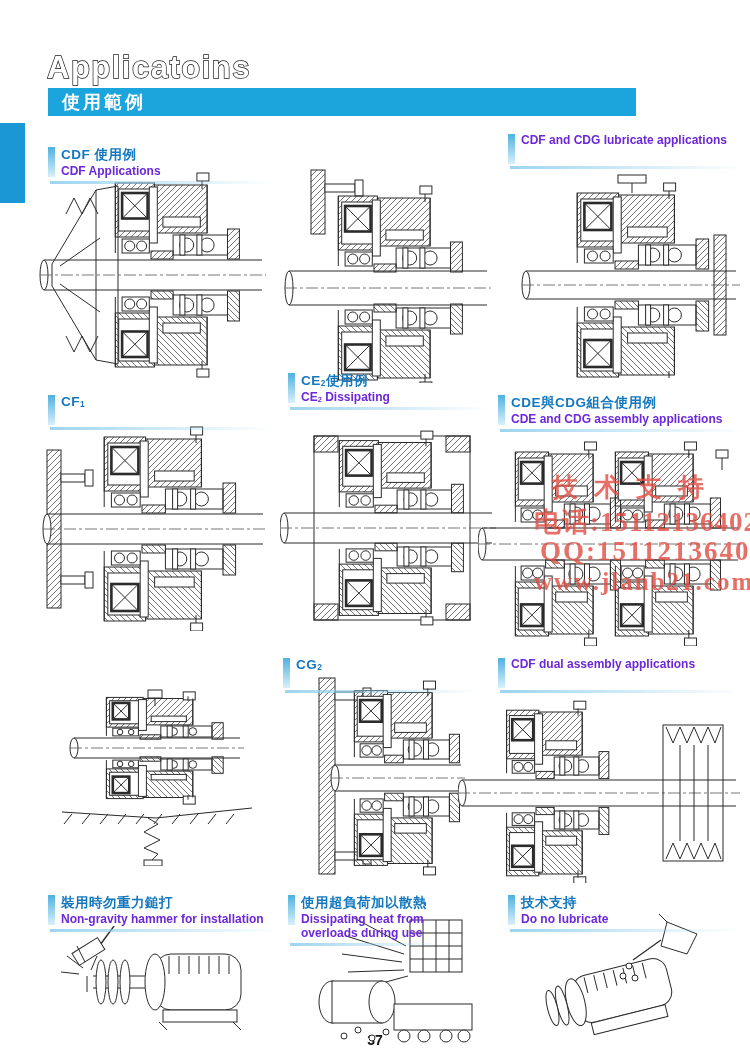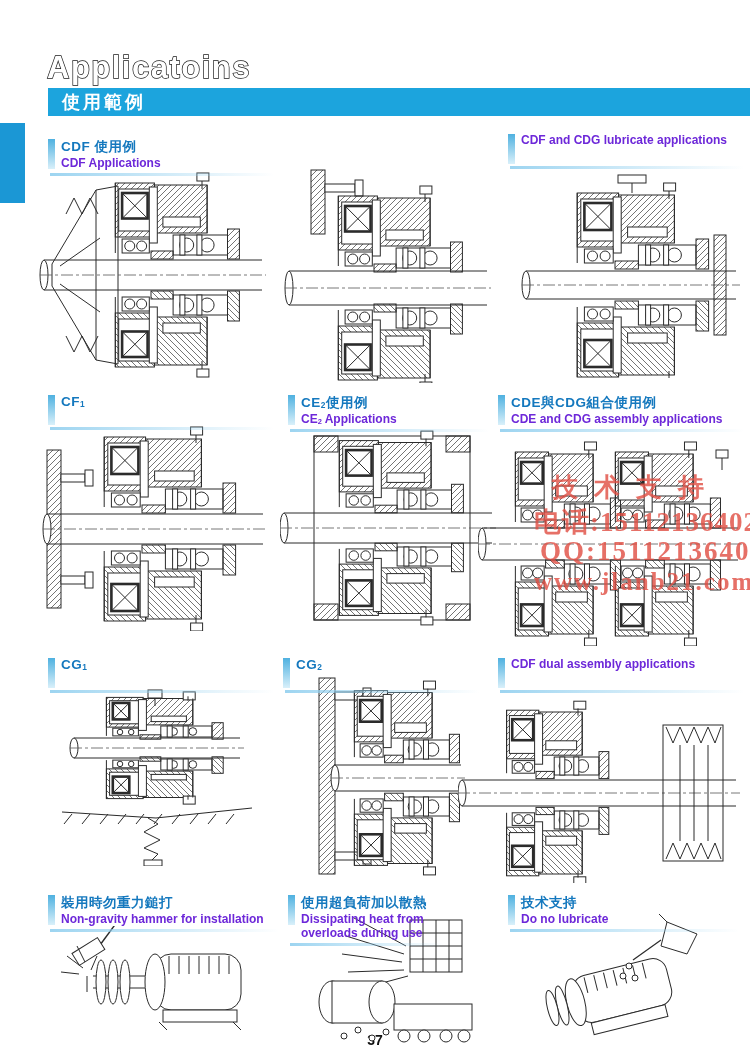--- a/index.html
+++ b/index.html
@@ -1,19 +1,19 @@
 <!DOCTYPE html>
 <html><head>
 <meta charset="utf-8">
 <style>
   html,body{margin:0;padding:0;background:#ffffff;}
   .page{position:relative;width:750px;height:1060px;background:#fff;overflow:hidden;
         font-family:"Liberation Sans",sans-serif;margin:8px auto;}
   .title-svg{position:absolute;left:44px;top:38px;}
-  .banner{position:absolute;left:48px;top:80px;width:702px;height:28px;background:#1CA4DD;
+  .banner{position:absolute;left:48px;top:80px;width:588px;height:28px;background:#1CA4DD;
           color:#fff;font-weight:bold;font-size:18px;line-height:28px;padding-left:14px;
           box-sizing:border-box;letter-spacing:3px;}
   .side-tab{position:absolute;left:0;top:115px;width:25px;height:80px;background:#1B97D5;}
   .sec-head{position:absolute;display:flex;gap:6px;z-index:4;}
   .sec-head::after{content:"";position:absolute;left:2px;right:4px;bottom:-5px;height:3px;
           background:linear-gradient(90deg,rgba(140,205,238,.85),rgba(245,251,255,0));}
   .hbar{width:7px;height:30px;flex:none;margin-top:1px;
           background:linear-gradient(180deg,#4FB1E0,#D9F0FA);}
   .htxt{display:block;}
   .zh{display:block;font-size:13.5px;font-weight:bold;color:#1478BE;letter-spacing:.5px;}
@@ -40,59 +40,52 @@
 
   <svg class="title-svg" width="310" height="44">
     <text x="3" y="32" style="font:bold 31px 'Liberation Sans',sans-serif;letter-spacing:1.5px" fill="#ffffff" stroke="#161616" stroke-width="1.4" paint-order="stroke">Applicatoins</text>
   </svg>
 
   <div class="banner">
     <span>使用範例</span>
   </div>
   <div class="side-tab"></div>
 
-  <div class="sec-head" style="left:48px;top:130px;width:230px">
+  <div class="sec-head" style="left:48px;top:138px;width:230px">
     <span class="hbar"></span>
     <span class="htxt">
         <span class="zh"><span>CDF 使用例</span><sub class="sb"></sub><span></span></span>
     <span class="en"><span>CDF Applications</span><sub class="sb"></sub><span></span></span>
       </span>
   </div>
   <div class="sec-head" style="left:508px;top:125px;width:240px">
     <span class="hbar"></span>
     <span class="htxt">
     <span class="en"><span>CDF and CDG lubricate applications</span><sub class="sb"></sub><span></span></span>
       </span>
   </div>
   <div class="sec-head" style="left:48px;top:386px;width:230px">
     <span class="hbar"></span>
     <span class="htxt">
         <span class="zh"><span>CF</span><sub class="sb">1</sub><span></span></span>
     <span class="en"><span></span><sub class="sb"></sub><span></span></span>
       </span>
   </div>
-  <div class="sec-head" style="left:288px;top:386px;width:205px">
+  <div class="sec-head" style="left:288px;top:364px;width:205px">
     <span class="hbar"></span>
     <span class="htxt">
         <span class="zh"><span>CE</span><sub class="sb">2</sub><span>使用例</span></span>
-    <span class="en"><span>CE</span><sub class="sb">2</sub><span> Applications</span></span>
+    <span class="en"><span>CE</span><sub class="sb">2</sub><span> Dissipating</span></span>
       </span>
   </div>
   <div class="sec-head" style="left:498px;top:386px;width:250px">
     <span class="hbar"></span>
     <span class="htxt">
         <span class="zh"><span>CDE與CDG組合使用例</span><sub class="sb"></sub><span></span></span>
     <span class="en"><span>CDE and CDG assembly applications</span><sub class="sb"></sub><span></span></span>
-      </span>
-  </div>
-  <div class="sec-head" style="left:48px;top:649px;width:230px">
-    <span class="hbar"></span>
-    <span class="htxt">
-        <span class="zh"><span>CG</span><sub class="sb">1</sub><span></span></span>
-    <span class="en"><span></span><sub class="sb"></sub><span></span></span>
       </span>
   </div>
   <div class="sec-head" style="left:283px;top:649px;width:200px">
     <span class="hbar"></span>
     <span class="htxt">
         <span class="zh"><span>CG</span><sub class="sb">2</sub><span></span></span>
     <span class="en"><span></span><sub class="sb"></sub><span></span></span>
       </span>
   </div>
   <div class="sec-head" style="left:498px;top:649px;width:250px">

